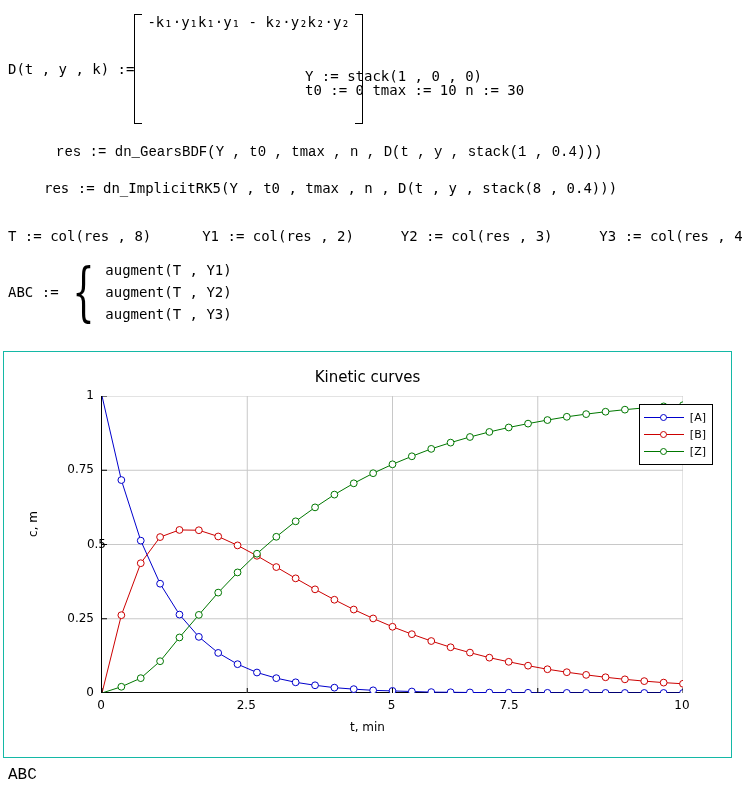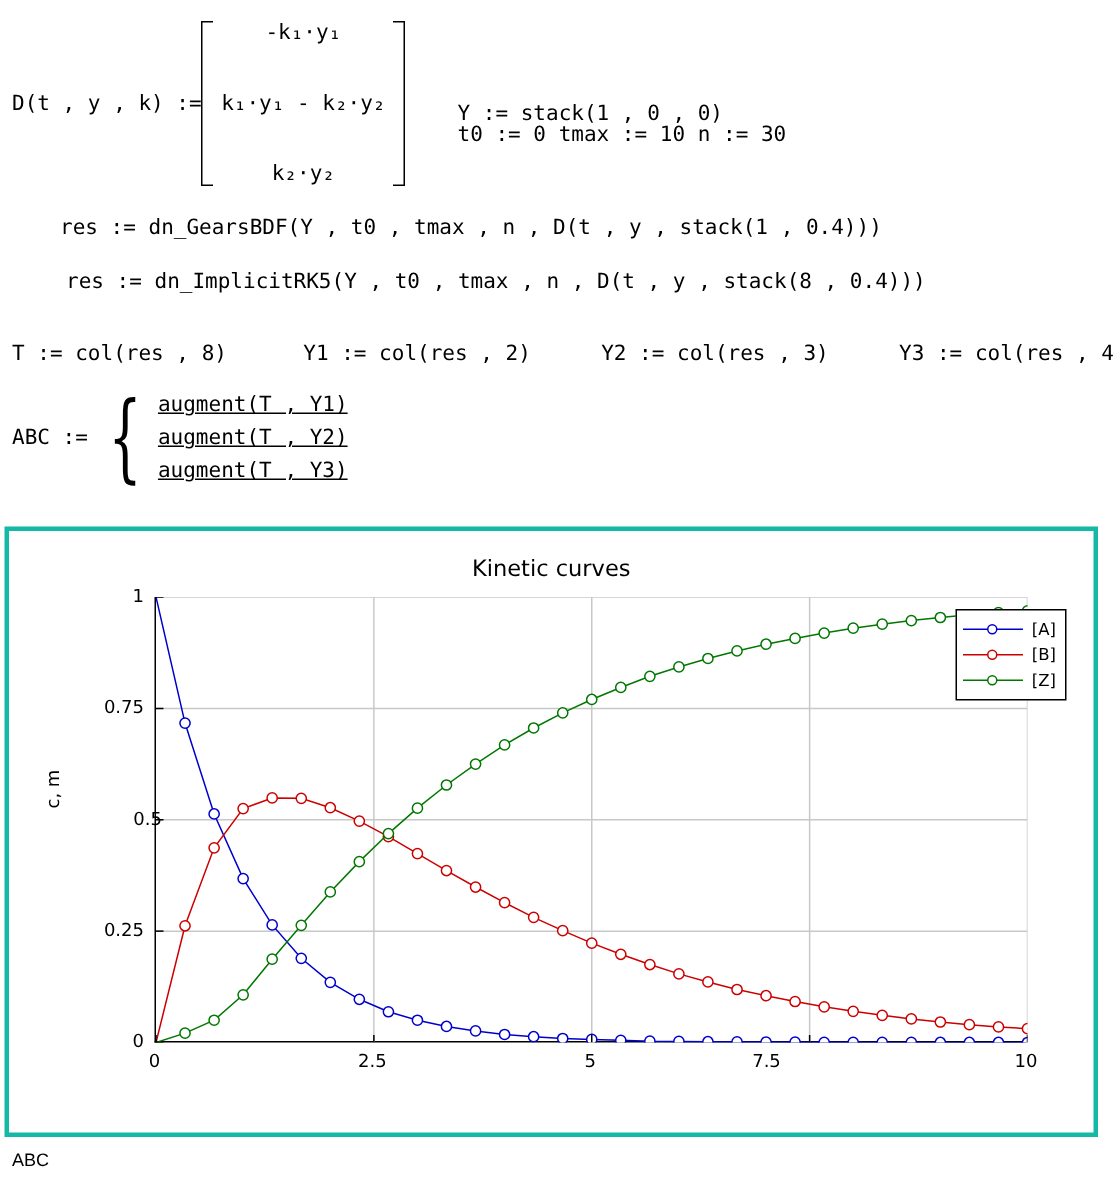--- a/index.html
+++ b/index.html
@@ -25,46 +25,46 @@
   .mat-bar{
     width:1px;background:#000;height:110px;position:relative;
   }
   .mat-bar:before,.mat-bar:after{
     content:"";position:absolute;left:0;width:8px;height:1px;background:#000;
   }
   .mat-bar.left:before{top:0;left:0;}
   .mat-bar.left:after{bottom:0;left:0;}
   .mat-bar.right:before{top:0;left:-7px;}
   .mat-bar.right:after{bottom:0;left:-7px;}
-  .mat-rows{display:flex;flex-direction:column;justify-content:space-between;height:110px;padding:0 12px;}
+  .mat-rows{display:flex;flex-direction:row;justify-content:space-between;height:110px;padding:0 12px;}
   .mat-row{text-align:center;font-size:14px;}
 
   
   #stack-def{left:305px;top:48px;margin-top:20px;}
   #params-def{left:305px;top:82px;text-align:center;}
 
-  #res1{left:40px;top:144px;}
+  #res1{left:56px;top:144px;font-family:Liberation Mono, monospace;}
   #res2{left:44px;top:180px;}
 
   #cols{left:8px;top:228px;}
 
   
   #abc-block{left:8px;top:262px;display:flex;align-items:center;}
   .brace{
     font-family:"DejaVu Serif", serif;
     font-size:64px;line-height:0.95;margin:0 2px 0 4px;
     transform:scaleX(0.55);
     display:inline-block;
   }
-  .abc-rows{display:flex;flex-direction:column;gap:6px;text-decoration:underline;}
+  .abc-rows{display:flex;flex-direction:column;gap:6px;}
 
   
   #plot-frame{
     position:absolute;left:3px;top:351px;width:729px;height:407px;
-    border:3px solid #14b8a6;background:#fff;box-sizing:border-box;
+    border:1px solid #14b8a6;background:#fff;box-sizing:border-box;
   }
   #plot-title{
     position:absolute;left:0;top:16px;width:100%;text-align:center;
     font-family:"DejaVu Sans", sans-serif;font-size:15px;
   }
   #axes{
     position:absolute;left:97px;top:44px;width:581px;height:297px;
     border-left:1px solid #000;border-bottom:1px solid #000;
     box-sizing:border-box;
   }
@@ -96,21 +96,21 @@
   .leg-sample{width:40px;height:12px;position:relative;margin-right:6px;}
   .leg-sample i{
     position:absolute;left:0;top:5px;width:40px;height:1px;display:block;
   }
   .leg-sample b{
     position:absolute;left:16px;top:2px;width:7px;height:7px;border-radius:50%;
     border:1px solid;background:#fff;box-sizing:border-box;
   }
   #caption{
     position:absolute;left:8px;top:766px;
-    font-family:Liberation Sans, sans-serif;font-size:12px;
+    font-family:Liberation Mono, monospace;font-size:16px;
   }
 </style>
 </head>
 <body>
 
 <div class="region math" id="matrix-block">
   <div class="matrix-wrap">
     <span>D(t , y , k) :=</span>
     <span class="mat-bar left"></span>
     <span class="mat-rows">
@@ -145,20 +145,21 @@
     <span>augment(T , Y1)</span>
     <span>augment(T , Y2)</span>
     <span>augment(T , Y3)</span>
   </span>
 </div>
 
 <div id="plot-frame">
   <div id="plot-title">Kinetic curves</div>
 
   <div id="y-axis-title">c, m</div>
+  <div id="x-axis-title">t, min</div>
 
   <div id="axes">
     <svg id="plot-svg" width="581" height="297">
         <line x1="0" y1="222.75" x2="581" y2="222.75" stroke="#c8c8c8" stroke-width="1"></line>
         <line x1="0" y1="148.5" x2="581" y2="148.5" stroke="#c8c8c8" stroke-width="1"></line>
         <line x1="0" y1="74.25" x2="581" y2="74.25" stroke="#c8c8c8" stroke-width="1"></line>
         <line x1="0" y1="0" x2="581" y2="0" stroke="#c8c8c8" stroke-width="1"></line>
         <line x1="145.25" y1="0" x2="145.25" y2="297" stroke="#c8c8c8" stroke-width="1"></line>
         <line x1="290.5" y1="0" x2="290.5" y2="297" stroke="#c8c8c8" stroke-width="1"></line>
         <line x1="435.75" y1="0" x2="435.75" y2="297" stroke="#c8c8c8" stroke-width="1"></line>

